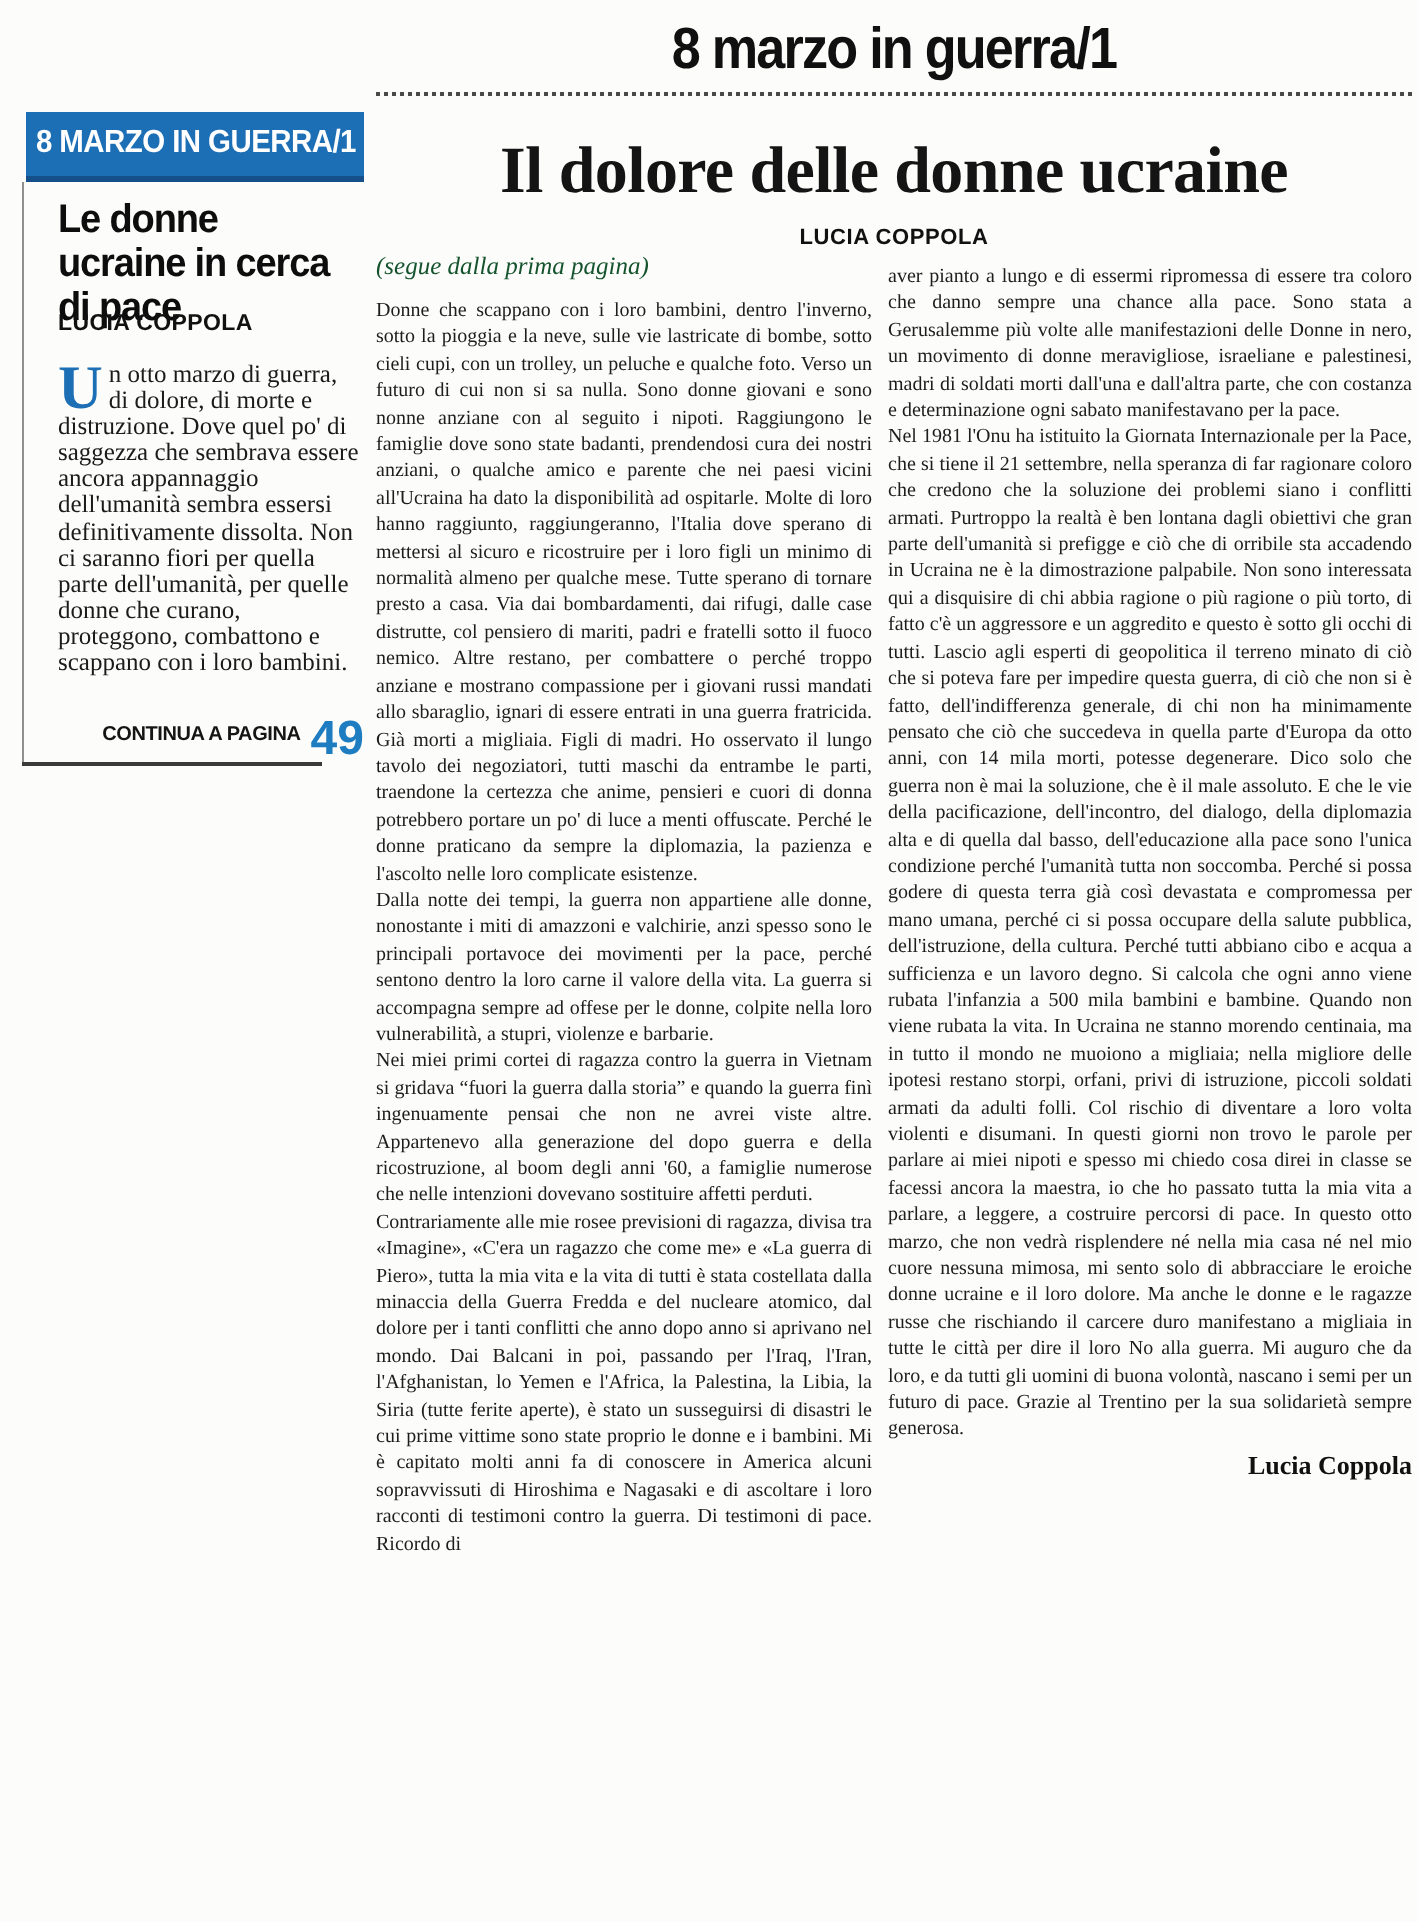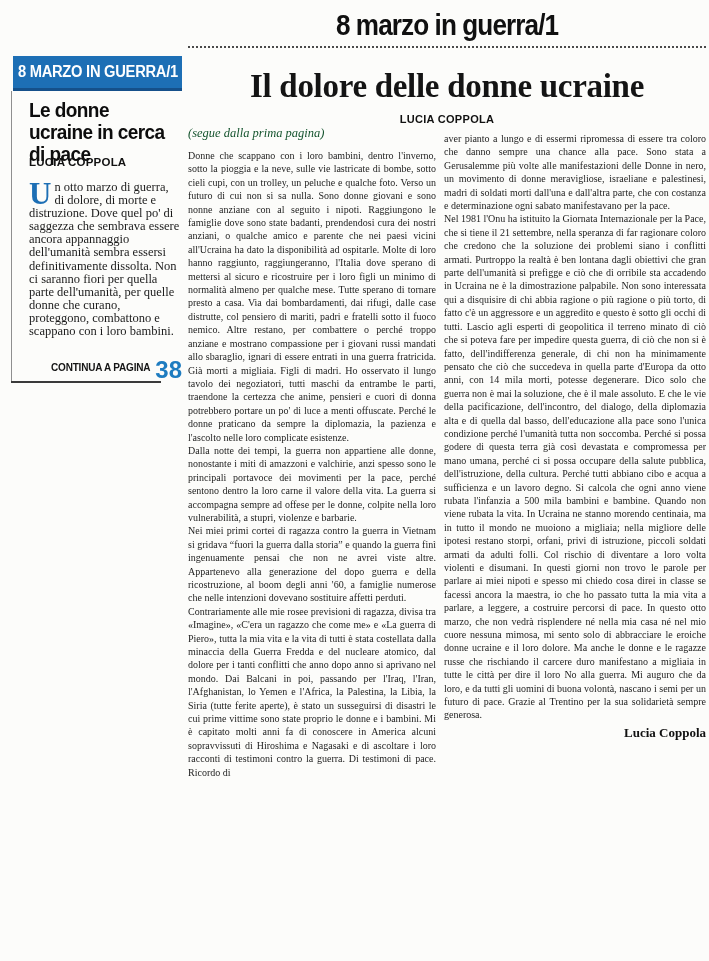--- a/index.html
+++ b/index.html
@@ -136,21 +136,21 @@
 
 <h2 class="sb-headline">Le donne ucraine in cerca di pace</h2>
 <div class="sb-byline">LUCIA COPPOLA</div>
 
 <p class="sb-body">
   <span class="dropcap">U</span><span>n otto marzo di guerra, di dolore, di morte e distruzione. Dove quel po' di saggezza che sembrava essere ancora appannaggio dell'umanità sembra essersi definitivamente dissolta. Non ci saranno fiori per quella parte dell'umanità, per quelle donne che curano, proteggono, combattono e scappano con i loro bambini.</span>
 </p>
 
 <div class="continua">
   <span class="label">CONTINUA A PAGINA</span>
-  <span class="page-num">38</span>
+  <span class="page-num">49</span>
 </div>
 
 <div class="cols">
   <div class="col col-1">
     <p class="lead">(segue dalla prima pagina)</p>
     <p class="body-par">Donne che scappano con i loro bambini, dentro l'inverno, sotto la pioggia e la neve, sulle vie lastricate di bombe, sotto cieli cupi, con un trolley, un peluche e qualche foto. Verso un futuro di cui non si sa nulla. Sono donne giovani e sono nonne anziane con al seguito i nipoti. Raggiungono le famiglie dove sono state badanti, prendendosi cura dei nostri anziani, o qualche amico e parente che nei paesi vicini all'Ucraina ha dato la disponibilità ad ospitarle. Molte di loro hanno raggiunto, raggiungeranno, l'Italia dove sperano di mettersi al sicuro e ricostruire per i loro figli un minimo di normalità almeno per qualche mese. Tutte sperano di tornare presto a casa. Via dai bombardamenti, dai rifugi, dalle case distrutte, col pensiero di mariti, padri e fratelli sotto il fuoco nemico. Altre restano, per combattere o perché troppo anziane e mostrano compassione per i giovani russi mandati allo sbaraglio, ignari di essere entrati in una guerra fratricida. Già morti a migliaia. Figli di madri. Ho osservato il lungo tavolo dei negoziatori, tutti maschi da entrambe le parti, traendone la certezza che anime, pensieri e cuori di donna potrebbero portare un po' di luce a menti offuscate. Perché le donne praticano da sempre la diplomazia, la pazienza e l'ascolto nelle loro complicate esistenze.</p>
     <p class="body-par">Dalla notte dei tempi, la guerra non appartiene alle donne, nonostante i miti di amazzoni e valchirie, anzi spesso sono le principali portavoce dei movimenti per la pace, perché sentono dentro la loro carne il valore della vita. La guerra si accompagna sempre ad offese per le donne, colpite nella loro vulnerabilità, a stupri, violenze e barbarie.</p>
     <p class="body-par">Nei miei primi cortei di ragazza contro la guerra in Vietnam si gridava “fuori la guerra dalla storia” e quando la guerra finì ingenuamente pensai che non ne avrei viste altre. Appartenevo alla generazione del dopo guerra e della ricostruzione, al boom degli anni '60, a famiglie numerose che nelle intenzioni dovevano sostituire affetti perduti.</p>
     <p class="body-par">Contrariamente alle mie rosee previsioni di ragazza, divisa tra «Imagine», «C'era un ragazzo che come me» e «La guerra di Piero», tutta la mia vita e la vita di tutti è stata costellata dalla minaccia della Guerra Fredda e del nucleare atomico, dal dolore per i tanti conflitti che anno dopo anno si aprivano nel mondo. Dai Balcani in poi, passando per l'Iraq, l'Iran, l'Afghanistan, lo Yemen e l'Africa, la Palestina, la Libia, la Siria (tutte ferite aperte), è stato un susseguirsi di disastri le cui prime vittime sono state proprio le donne e i bambini. Mi è capitato molti anni fa di conoscere in America alcuni sopravvissuti di Hiroshima e Nagasaki e di ascoltare i loro racconti di testimoni contro la guerra. Di testimoni di pace. Ricordo di</p>
   </div>

